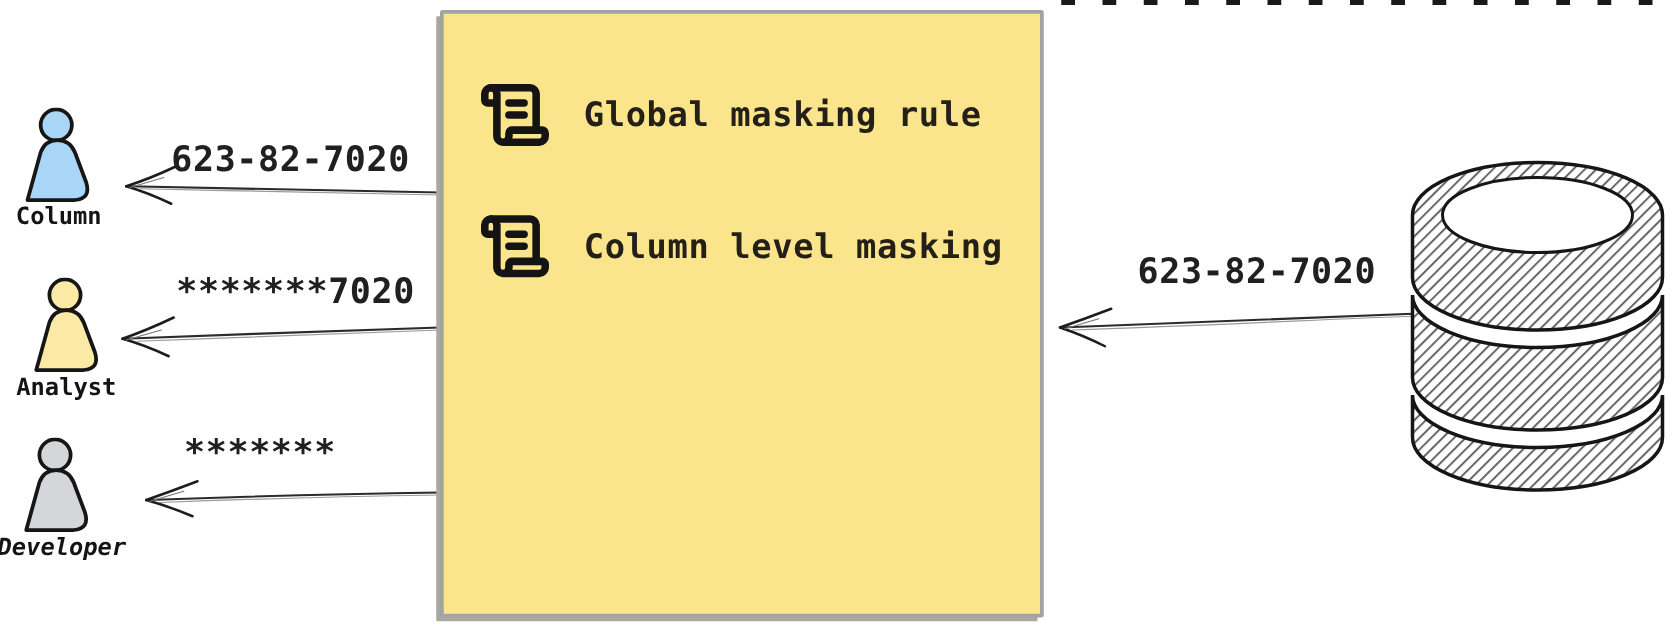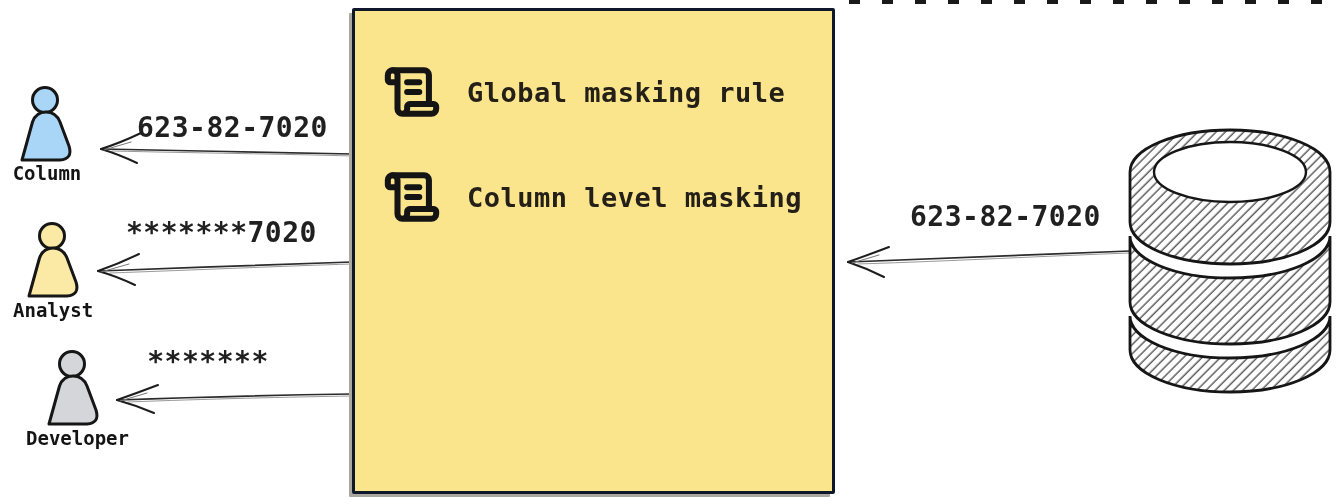--- a/index.html
+++ b/index.html
@@ -27,21 +27,21 @@
     letter-spacing:.5px;
     color:#202020;
     white-space:nowrap;
   }
   .arrows{position:absolute;left:0;top:0;}
   .mask-box{
     position:absolute;
     left:352px;top:8px;
     width:483px;height:486px;
     box-sizing:border-box;
-    border:3px solid #0f172a;
+    border:3px solid #a3a3a3;
     border-radius:2px;
     box-shadow:-4px 4px 0 -1px #a8a89e;
   }
   .mask-row{
     position:absolute;
     left:28px;
     height:70px;
     display:flex;
     align-items:center;
     gap:26px;
@@ -73,30 +73,30 @@
   </div>
 
   <div class="person" style="left:24px;top:222px;">
     <svg width="60" height="78" viewBox="0 0 60 78">
       <circle cx="28" cy="14" r="12.5" stroke="#161616" stroke-width="3" fill="#fbe9a6"></circle>
       <path d="M5,74 L15.5,36 Q19,26 29,26 Q39,26 43,36 L52,60 Q56,73 43,74 Z" stroke="#161616" stroke-width="3" stroke-linejoin="round" fill="#fbe9a6"></path>
     </svg>
     <div class="person-label" style="left:-11px;top:77px;width:80px;">Analyst</div>
   </div>
 
-  <div class="person" style="left:44px;top:350px;">
+  <div class="person" style="left:16px;top:350px;font-style:italic;">
     <svg width="60" height="78" viewBox="0 0 60 78">
       <circle cx="28" cy="14" r="12.5" stroke="#161616" stroke-width="3" fill="#d4d6d9"></circle>
       <path d="M5,74 L15.5,36 Q19,26 29,26 Q39,26 43,36 L52,60 Q56,73 43,74 Z" stroke="#161616" stroke-width="3" stroke-linejoin="round" fill="#d4d6d9"></path>
     </svg>
     <div class="person-label" style="left:-18px;top:77px;width:100px;">Developer</div>
   </div>
 
   <div class="flow-label" style="left:137px;top:111px;">623-82-7020</div>
-  <div class="flow-label" style="left:126px;top:216px;">*******7020</div>
+  <div class="flow-label" style="left:141px;top:216px;">*******7020</div>
   <div class="flow-label" style="left:113px;top:345px;">*******</div>
   <div class="flow-label" style="left:910px;top:200px;">623-82-7020</div>
 
   <svg class="arrows" width="1340" height="504" viewBox="0 0 1340 504" fill="none" stroke-linecap="round">
 
     <g>
       <path d="M352,154 C280,152 180,151 102,149" stroke="#2b2b2b" stroke-width="1.7"></path>
       <path d="M352,156 C285,154 195,153 112,151" stroke="#9a9a9a" stroke-width="1"></path>
       <path d="M101,149 Q120,143 141,133" stroke="#1d1d1d" stroke-width="2"></path>
       <path d="M101,149 Q118,154 137,163" stroke="#1d1d1d" stroke-width="2"></path>

